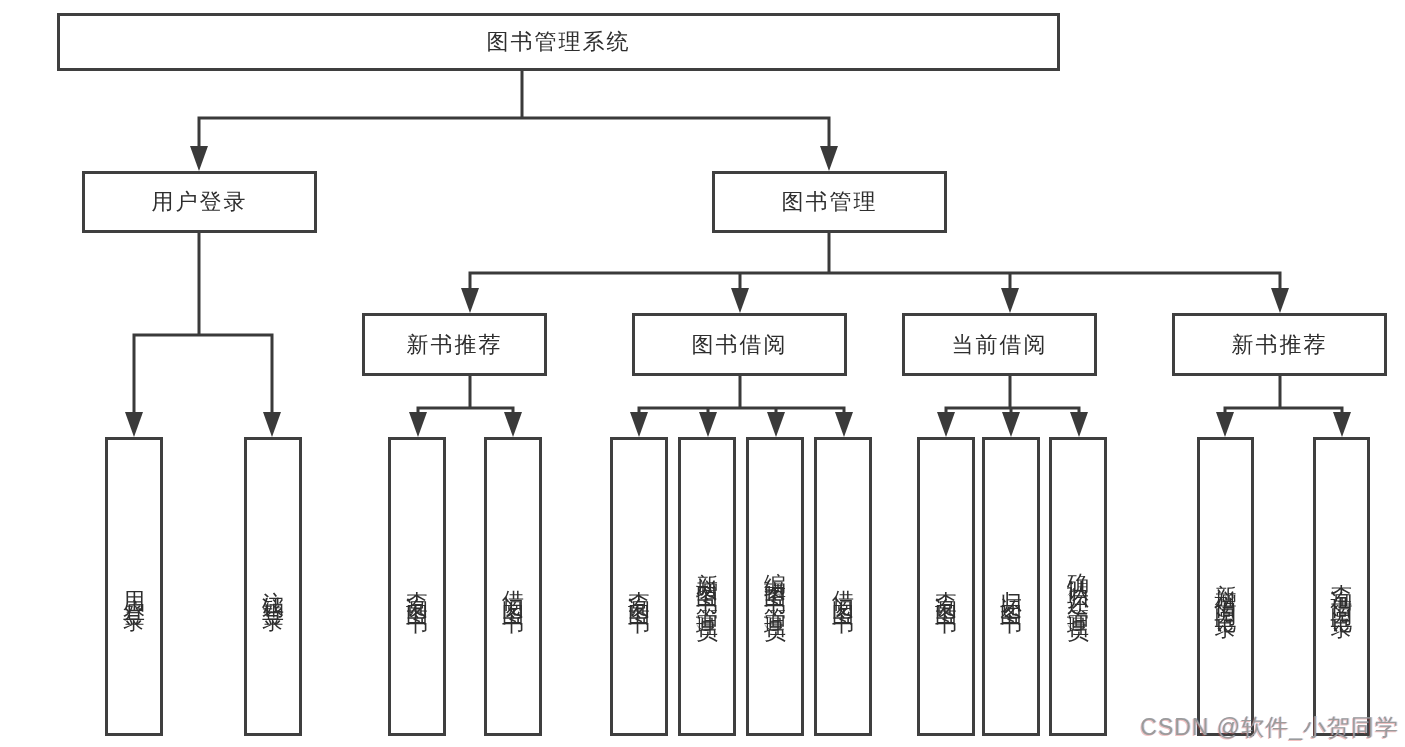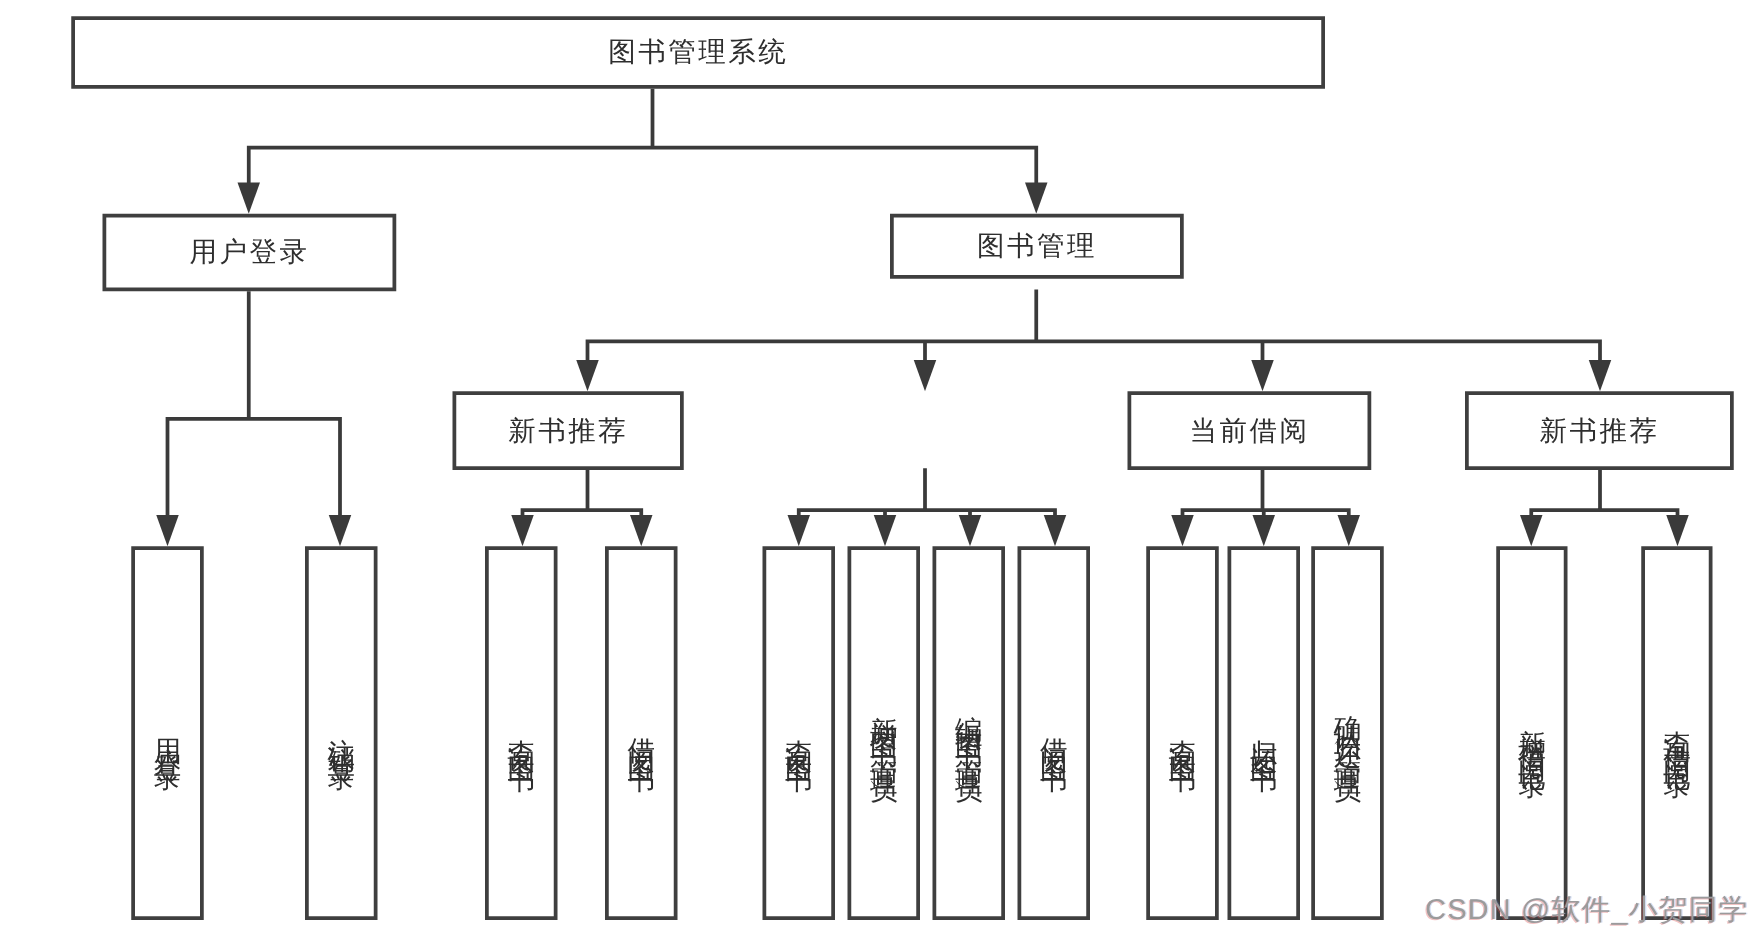--- a/index.html
+++ b/index.html
@@ -88,26 +88,29 @@
     </g>
   </svg>
 
   <div class="node" style="left:21px;top:13px;width:1003px;height:58px;margin-left:36px;">
     <span>图书管理系统</span>
   </div>
 
   <div class="node" style="left:82px;top:171px;width:235px;height:62px;">
     <span>用户登录</span>
   </div>
-  <div class="node" style="left:712px;top:171px;width:235px;height:52px;">
+  <div class="node" style="left:712px;top:171px;width:235px;height:62px;">
     <span>图书管理</span>
   </div>
 
   <div class="node" style="left:362px;top:313px;width:185px;height:63px;">
     <span>新书推荐</span>
+  </div>
+  <div class="node" style="left:632px;top:313px;width:215px;height:63px;">
+    <span>图书借阅</span>
   </div>
   <div class="node" style="left:902px;top:313px;width:195px;height:63px;text-align:center;">
     <span>当前借阅</span>
   </div>
   <div class="node" style="left:1172px;top:313px;width:215px;height:63px;">
     <span>新书推荐</span>
   </div>
 
   <div class="leaf" style="left:105px;top:437px;width:58px;height:299px;">
     <span>用户登录</span>

